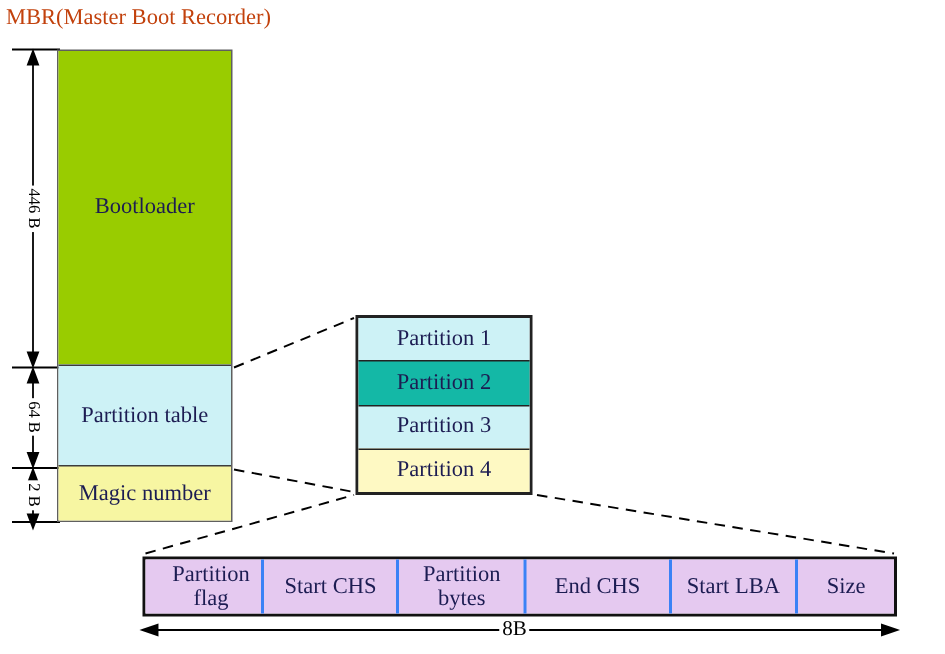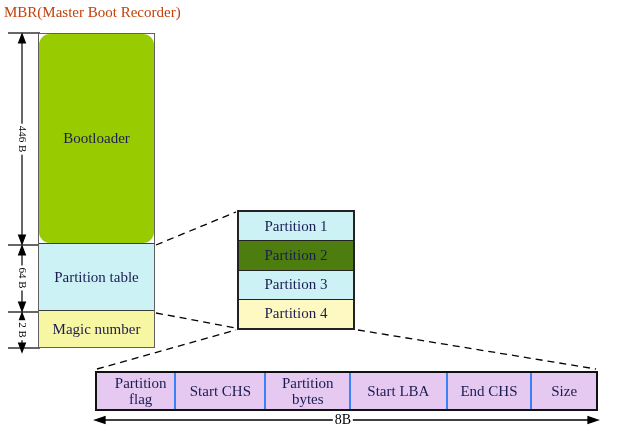--- a/index.html
+++ b/index.html
@@ -91,46 +91,46 @@
       <line x1="358" y1="330" x2="596" y2="369"></line>
     </g>
     <g stroke="#000000" stroke-width="1.3" fill="#000000">
       <line x1="98" y1="420" x2="595" y2="420"></line>
       <polygon points="95,420 105,416.6 105,423.4"></polygon>
       <polygon points="598,420 588,416.6 588,423.4"></polygon>
     </g>
   </svg>
 
   <div class="mbr-col">
-    <div class="mbr-seg s1" style="background: rgb(153, 204, 0); border-radius: 11px;">
+    <div class="mbr-seg s1" style="background: rgb(153, 204, 0);">
       <span>Bootloader</span>
     </div>
     <div class="mbr-seg s2" style="background: rgb(205, 242, 246);">
       <span>Partition table</span>
     </div>
     <div class="mbr-seg s3" style="background: rgb(247, 246, 162);">
       <span>Magic number</span>
     </div>
   </div>
 
   <div class="dim-label" style="top:139px;">446 B</div>
   <div class="dim-label" style="top:278px;">64 B</div>
   <div class="dim-label" style="top:330px;">2 B</div>
 
   <div class="stack">
     <div class="stack-row" style="background: rgb(205, 242, 246);">Partition 1</div>
-    <div class="stack-row" style="background: #4d7c0f;">Partition 2</div>
+    <div class="stack-row" style="background: #14b8a6;">Partition 2</div>
     <div class="stack-row" style="background: rgb(205, 242, 246);">Partition 3</div>
     <div class="stack-row" style="background: #fef9c3;">Partition 4</div>
   </div>
 
   <div class="entry-row">
     <div class="entry-cell" style="background: rgb(229, 201, 240);">Partition flag</div>
     <div class="entry-cell" style="background: rgb(229, 201, 240);">Start CHS</div>
     <div class="entry-cell" style="background: rgb(229, 201, 240);">Partition bytes</div>
+    <div class="entry-cell" style="background: rgb(229, 201, 240);">End CHS</div>
     <div class="entry-cell" style="background: rgb(229, 201, 240);">Start LBA</div>
-    <div class="entry-cell" style="background: rgb(229, 201, 240);">End CHS</div>
     <div class="entry-cell" style="background: rgb(229, 201, 240);">Size</div>
   </div>
 
   <div class="width-label">8B</div>
 
 </div>
 
 </body></html>

